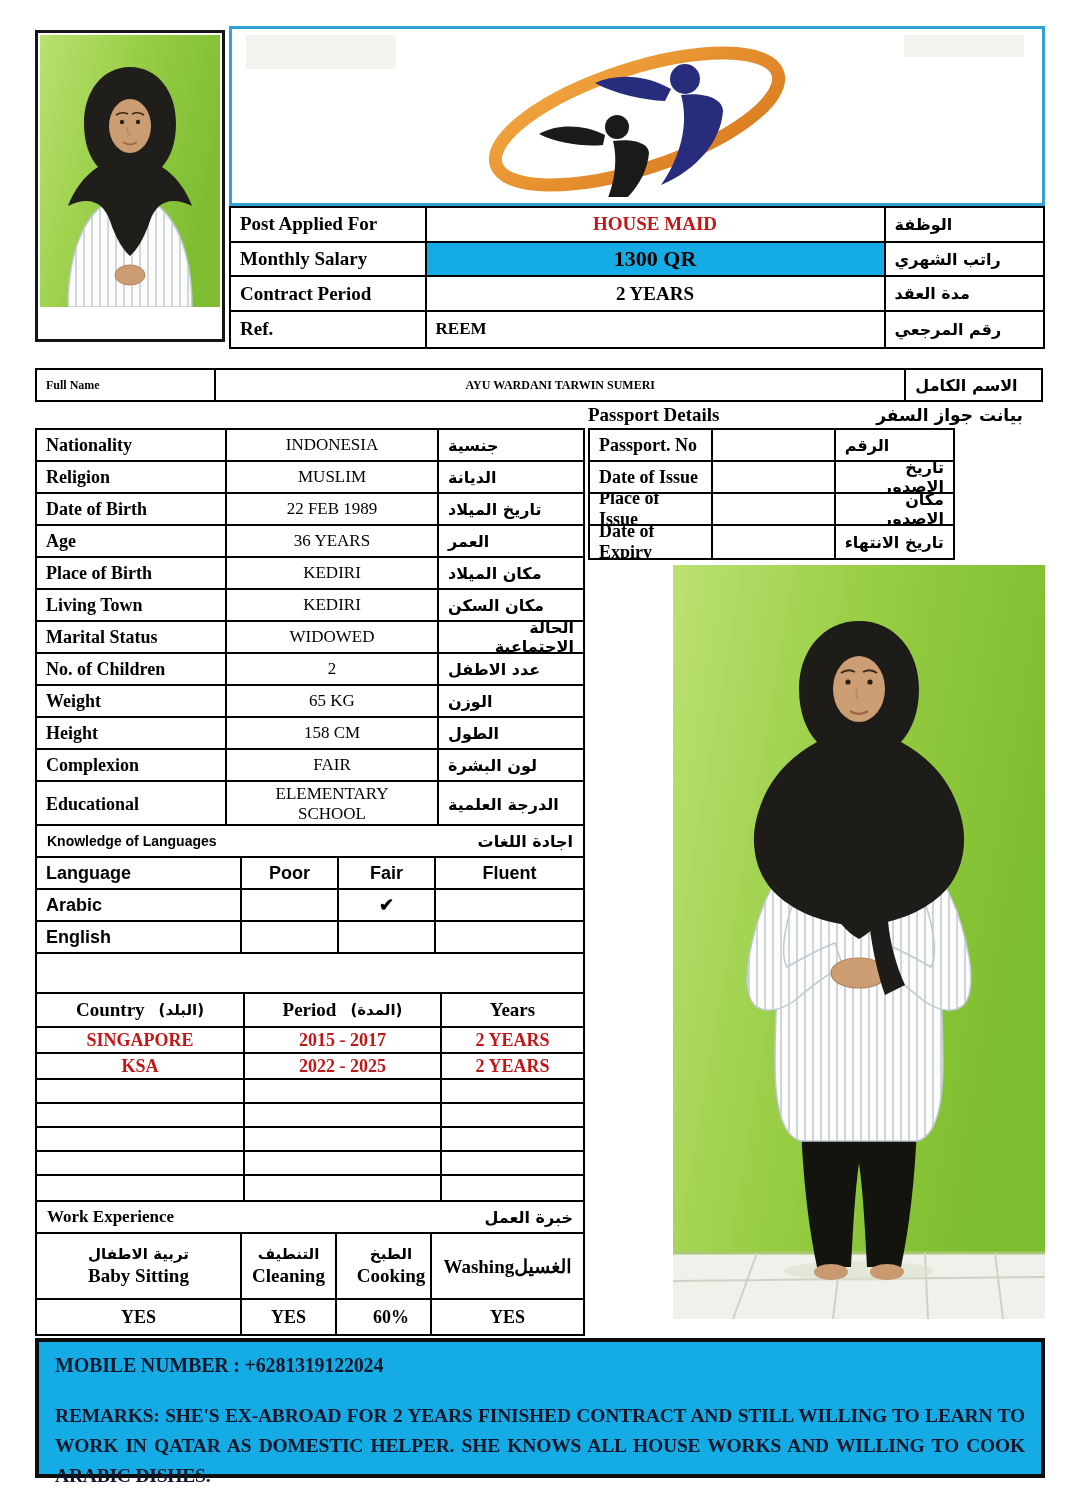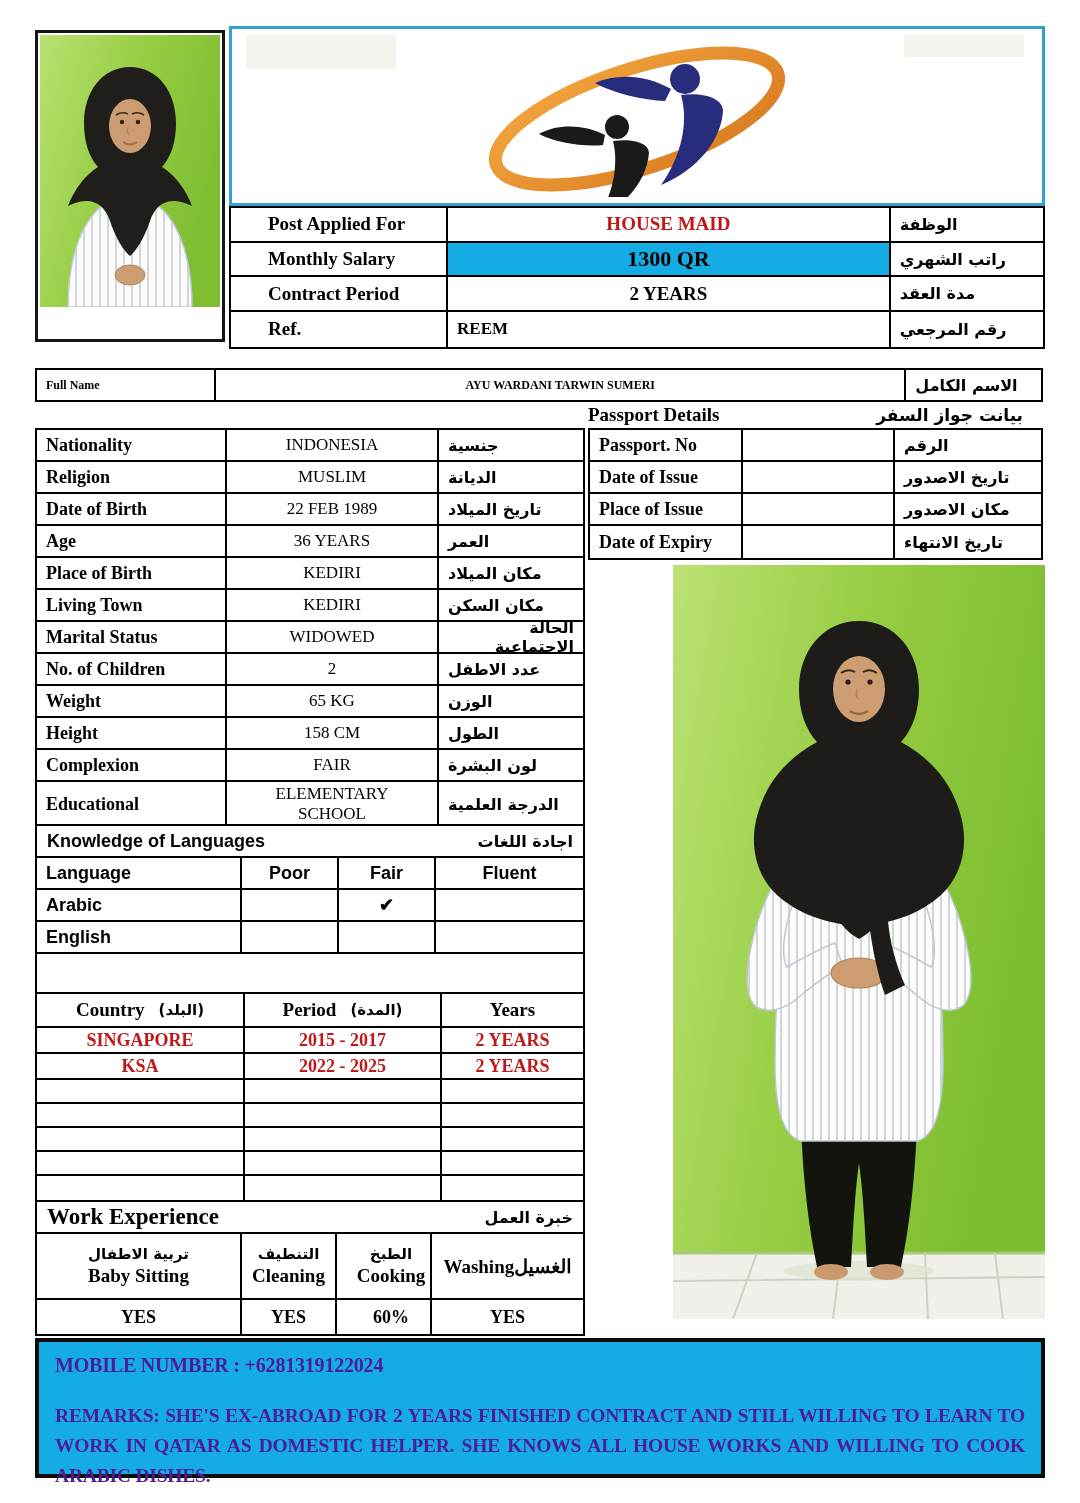--- a/index.html
+++ b/index.html
@@ -30,21 +30,21 @@
   
   .logo-box { position:absolute; left:229px; top:26px; width:816px; height:180px;
               border:3px solid #2FA3D7; background:#fff; }
   .logo-box svg { display:block; margin:8px auto 0 auto; }
   .artifact { position:absolute; background:#f4f4ee; }
   .a1 { left:14px; top:6px; width:150px; height:34px; }
   .a2 { right:18px; top:6px; width:120px; height:22px; }
 
   
   .tbl-top { left:229px; top:206px; width:816px; }
-  .tbl-top .trow { height:34.7px;padding-left:28px; }
+  .tbl-top .trow { height:34.7px; }
   .tbl-top .c1 { width:200px; } .tbl-top .c2 { width:470px; } .tbl-top .c3 { width:161px; }
   .tbl-top .lbl { font-size:19px; }
   .hl-blue { background:#15ACE5; }
   .salary { font-size:22px; font-weight:bold; }
   .v19 { font-size:19px; font-weight:bold; }
 
   
   .tbl-name { left:35px; top:368px; width:1008px; }
   .tbl-name .trow { height:30px; }
   .tbl-name .c1 { width:192px; } .tbl-name .c2 { width:744px; } .tbl-name .c3 { width:144px; }
@@ -55,28 +55,28 @@
               display:flex; justify-content:space-between; align-items:center; padding:0 8px 0 12px; }
   .pass-hdr .t { font-size:19px; font-weight:bold; }
 
   
   .tbl-personal { left:35px; top:428px; width:550px; }
   .tbl-personal .trow { height:32px; }
   .tbl-personal .trow.h2 { height:44px; }
   .tbl-personal .c1 { width:190px; } .tbl-personal .c2 { width:212px; } .tbl-personal .c3 { width:144px; }
 
   
-  .tbl-passport { left:588px; top:428px; width:455px; }
+  .tbl-passport { left:588px; top:428px; width:367px; }
   .tbl-passport .trow { height:32px; }
   .tbl-passport .c1 { width:153px; } .tbl-passport .c2 { width:152px; } .tbl-passport .c3 { width:146px; }
 
   
   .know-hdr { left:35px; top:824px; width:550px; height:34px; display:flex;
               justify-content:space-between; align-items:center; padding:0 10px; }
-  .know-hdr .t { font-size:18px; font-weight:bold; }
+  .know-hdr .t { font-size:14px; font-weight:bold; }
 
   
   .tbl-lang { left:35px; top:856px; width:550px; }
   .tbl-lang .trow { height:32px; }
   .tbl-lang .trow.empty { height:38px; }
   .tbl-lang .c1 { width:205px; } .tbl-lang .c2 { width:97px;text-align:right; } .tbl-lang .c3 { width:97px; } .tbl-lang .c4 { width:147px; }
   .tbl-lang .cell { font-family:"Liberation Sans", sans-serif; font-weight:bold; font-size:18px; }
   .check { font-family:"DejaVu Sans", sans-serif; font-size:17px; }
 
   
@@ -85,40 +85,40 @@
   .tbl-country .drow { height:26px; }
   .tbl-country .erow { height:24px; }
   .tbl-country .c1 { width:208px; } .tbl-country .c2 { width:197px; } .tbl-country .c3 { width:141px; }
   .hdr-mix { justify-content:center; gap:14px; font-weight:bold; font-size:19px; }
   .hdr-mix .arp { font-size:15px; font-family:"DejaVu Sans", sans-serif; direction:rtl; }
   .tbl-country .drow .cell { justify-content:center; font-weight:bold; font-size:18px; }
 
   
   .work-hdr { left:35px; top:1200px; width:550px; height:34px; display:flex;
               justify-content:space-between; align-items:center; padding:0 10px; }
-  .work-hdr .t { font-size:23px; font-weight:bold; }
+  .work-hdr .t { font-size:17px; font-weight:bold; }
 
   
   .tbl-skills { left:35px; top:1232px; width:550px; }
   .tbl-skills .hrow { height:66px; }
   .tbl-skills .yrow { height:34px; }
   .tbl-skills .c1 { width:205px; } .tbl-skills .c2 { width:95px; } .tbl-skills .c3 { width:95px;padding-left:24px; } .tbl-skills .c4 { width:151px; }
   .skill-cell { flex-direction:column; justify-content:center; text-align:center; }
   .skill-cell .sar { font-size:15px; font-weight:bold; font-family:"DejaVu Sans", sans-serif; direction:rtl; line-height:1.3; }
   .skill-cell .sen { font-size:19px; font-weight:bold; }
   .wash { justify-content:center; font-size:19px; font-weight:bold; }
   .tbl-skills .yrow .cell { justify-content:center; font-weight:bold; font-size:18px; }
 
   
   .big-photo { position:absolute; left:673px; top:565px; width:372px; height:754px; }
 
   
   .remarks-box { position:absolute; left:35px; top:1338px; width:1010px; height:140px;
                  background:#15ACE5; border:4px solid #0d0d0d; padding:12px 16px;
-                 color:#4c1d95; }
+                 color:#0f172a; }
   .remarks-box .mobile { font-size:20px; font-weight:bold; letter-spacing:-0.2px; }
   .remarks-box .remarks { margin-top:24px; font-size:19.5px; font-weight:bold;
                  line-height:1.55; letter-spacing:-0.2px; text-align:justify; }
 </style>
 </head>
 <body>
 
 <div class="page">
 
   <div class="photo-frame">

